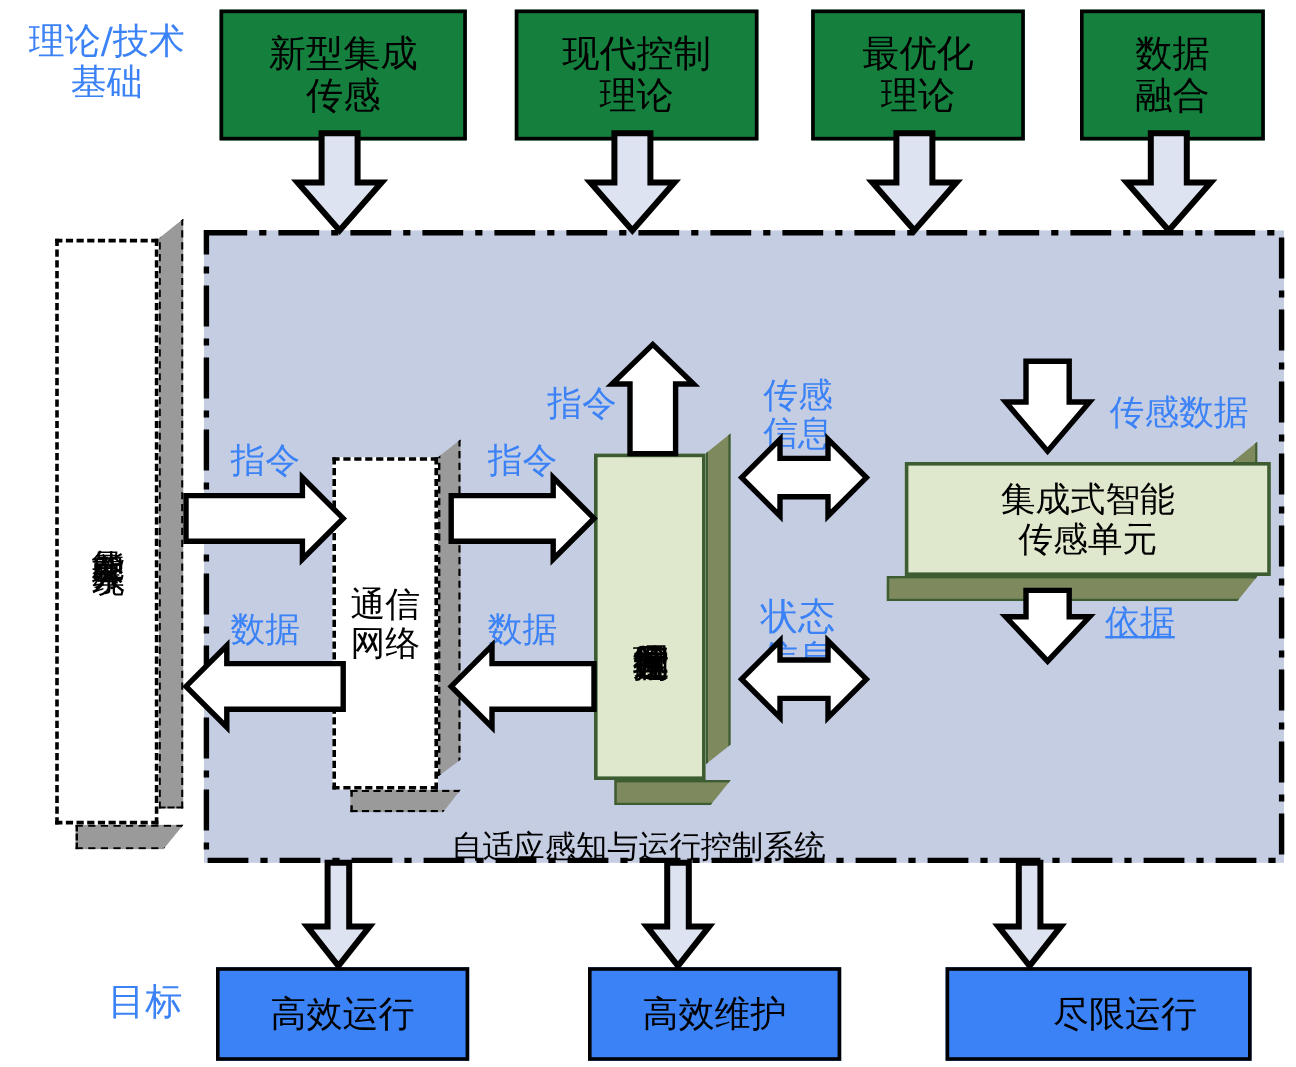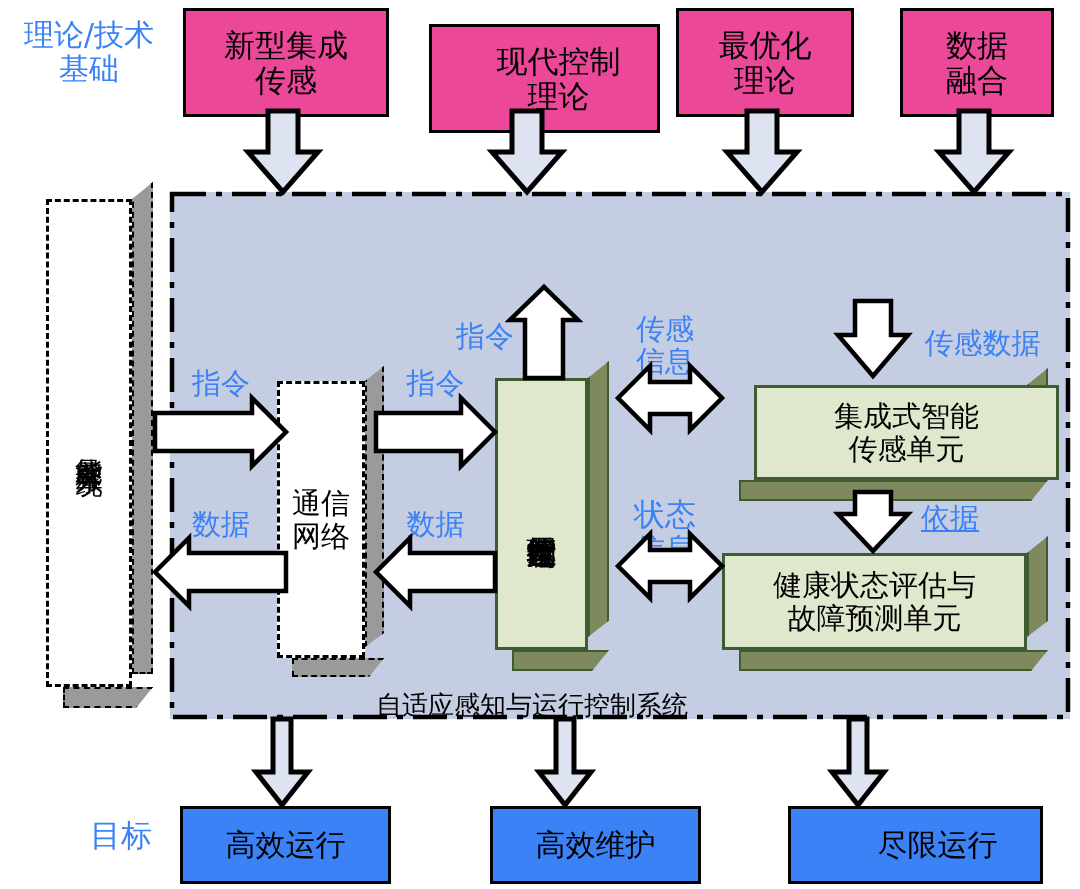--- a/index.html
+++ b/index.html
@@ -12,21 +12,21 @@
   
   .plain-label{
     position:absolute;color:#3b82f6;line-height:1.12;
     text-align:center;white-space:pre-line;
     font-family:"DejaVu Sans","Liberation Sans",sans-serif;
     font-weight:400;
   }
 
   
   .top-box{
-    position:absolute;background:#ec4899;border:3px solid #000;
+    position:absolute;background:#15803d;border:3px solid #000;
     display:flex;align-items:center;justify-content:center;
     text-align:center;line-height:1.1;white-space:pre-line;
     font-size:31px;color:#000;
   }
 
   
   .system-box{
     position:absolute;background:#c5cde3;
     border:4px dashed #000;
   }
@@ -84,21 +84,21 @@
 <body>
 
 <div id="stage">
 
   <div class="plain-label" style="left:4px;top:18px;width:170px;font-size:30px;">理论/技术
 基础</div>
 
   <div class="top-box" style="left:183px;top:8px;width:200px;height:103px;">新型集成
 传感</div>
 
-  <div class="top-box" style="left:429px;top:24px;width:197px;height:103px;padding-left:28px;">现代控制
+  <div class="top-box" style="left:429px;top:8px;width:197px;height:103px;">现代控制
 理论</div>
 
   <div class="top-box" style="left:676px;top:8px;width:172px;height:103px;">最优化
 理论</div>
 
   <div class="top-box" style="left:900px;top:8px;width:148px;height:103px;">数据
 融合</div>
 
   <div class="system-box" style="left:170px;top:192px;width:900px;height:527px;border:0;background:#c5cde3;"></div>
 
@@ -149,30 +149,20 @@
     <div class="side" style="left:305px;top:-17px;width:17px;height:95px;
          background:#7e8a5e;border:2px solid #3d5c32;
          clip-path:polygon(0 17px,100% 0,100% 84%,0 100%);"></div>
     <div class="bot" style="left:17px;top:95px;width:305px;height:17px;
          background:#7e8a5e;border:2px solid #3d5c32;
          clip-path:polygon(0 0,100% 0,calc(100% - 17px) 100%,-17px 100%);"></div>
     <div class="face" style="font-size:29px;margin-left:32px;">集成式智能
 传感单元</div>
   </div>
 
-  <div class="box3d green" style="left:722px;top:553px;width:305px;height:97px;">
-    <div class="side" style="left:305px;top:-17px;width:17px;height:97px;
-         background:#7e8a5e;border:2px solid #3d5c32;
-         clip-path:polygon(0 17px,100% 0,100% 84%,0 100%);"></div>
-    <div class="bot" style="left:17px;top:97px;width:305px;height:17px;
-         background:#7e8a5e;border:2px solid #3d5c32;
-         clip-path:polygon(0 0,100% 0,calc(100% - 17px) 100%,-17px 100%);"></div>
-    <div class="face" style="font-size:29px;">健康状态评估与
-故障预测单元</div>
-  </div>
 
   <svg class="ov over">
     <g fill="#ffffff" stroke="#000" stroke-width="4.5" stroke-linejoin="miter">
 
       <path d="M155,413 L252,413 L252,398 L286,432 L252,466 L252,451 L155,451 Z"></path>
 
       <path d="M286,553 L189,553 L189,538 L155,572 L189,606 L189,591 L286,591 Z"></path>
 
       <path d="M376,413 L461,413 L461,398 L495,432 L461,466 L461,451 L376,451 Z"></path>
 

